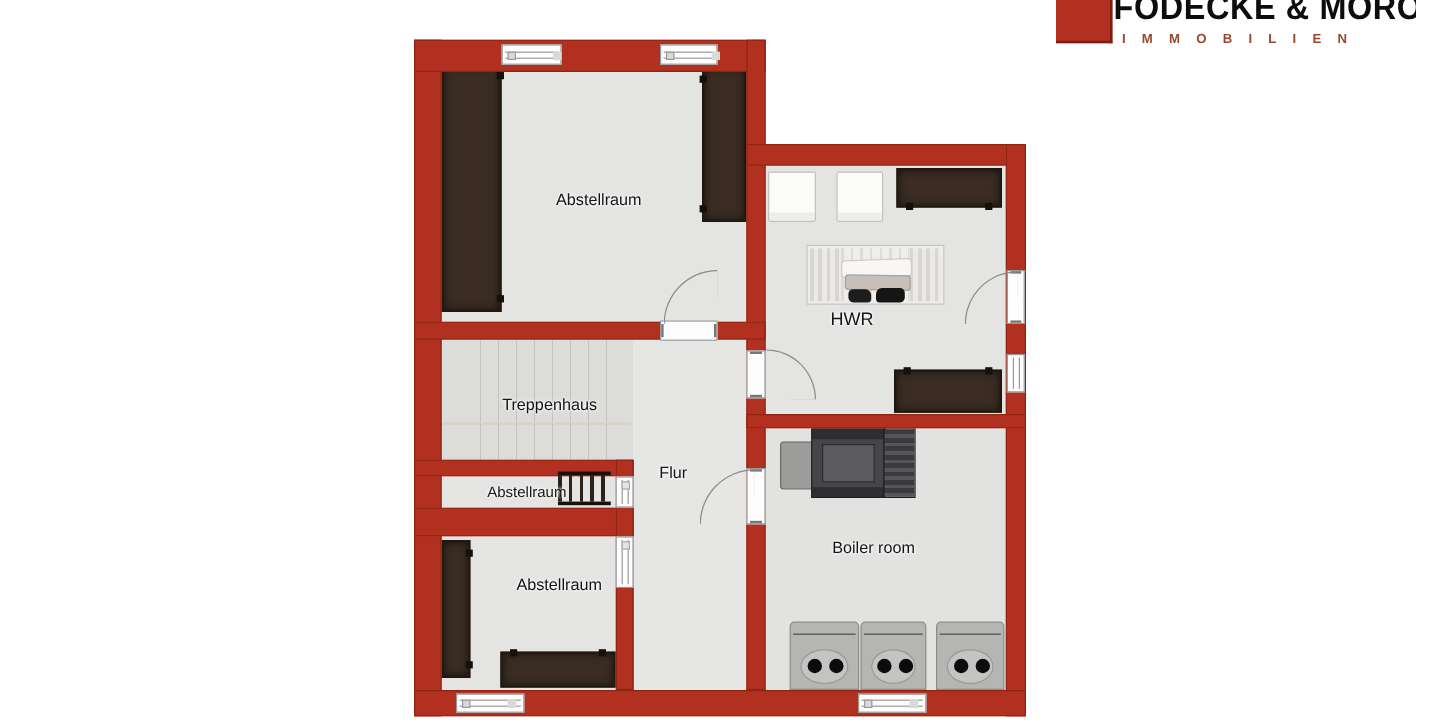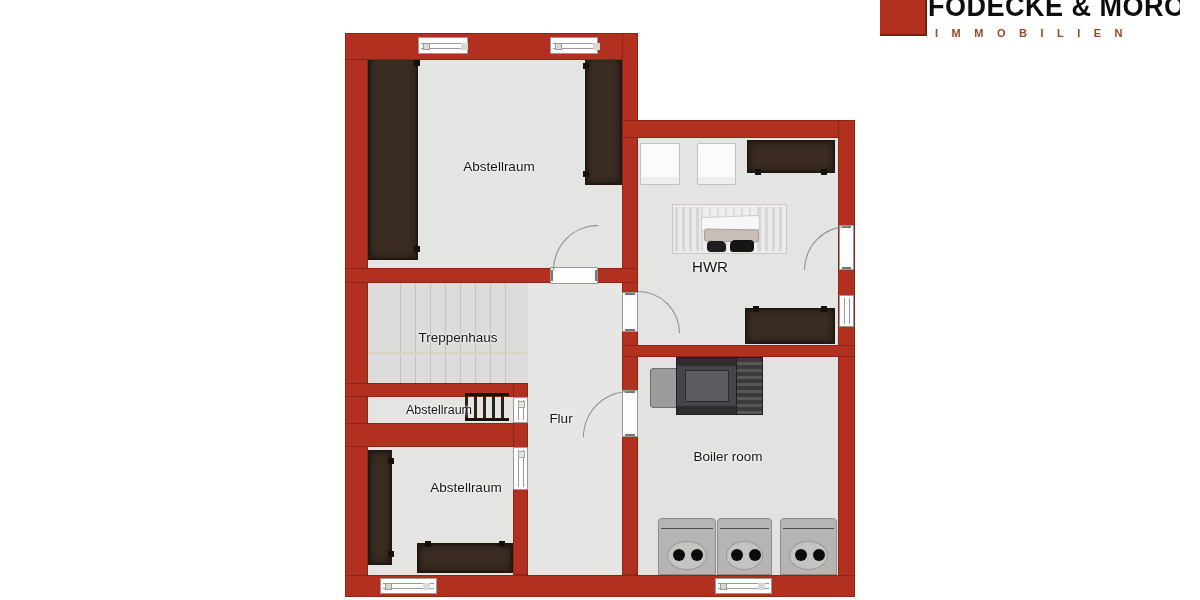--- a/index.html
+++ b/index.html
@@ -193,21 +193,21 @@
 <div class="arc tr z-open" style="left:638px;top:291px;width:42px;height:42px"></div>
 <div class="arc tl z-open" style="left:804px;top:226px;width:44px;height:44px"></div>
 <div class="arc tl z-open" style="left:583px;top:391px;width:46px;height:46px"></div>
 
 <div class="ladder" style="left:465px;top:393px;width:44px;height:28px"></div>
 
 <div class="room-label" style="left:499px;top:166px">Abstellraum</div>
 <div class="room-label big" style="left:710px;top:266px">HWR</div>
 <div class="room-label" style="left:458px;top:337px">Treppenhaus</div>
 <div class="room-label small" style="left:439px;top:410px">Abstellraum</div>
-<div class="room-label" style="left:561px;top:418px">Flur</div>
+<div class="room-label" style="left:561px;top:394px">Flur</div>
 <div class="room-label" style="left:728px;top:456px">Boiler room</div>
 <div class="room-label" style="left:466px;top:487px">Abstellraum</div>
 
 <div class="logo-square"></div>
 <div class="logo-name-clip">
   <span>FÖDECKE &amp; MOROLD</span>
 </div>
 <div class="logo-division">IMMOBILIEN</div>
 
 </body></html>

